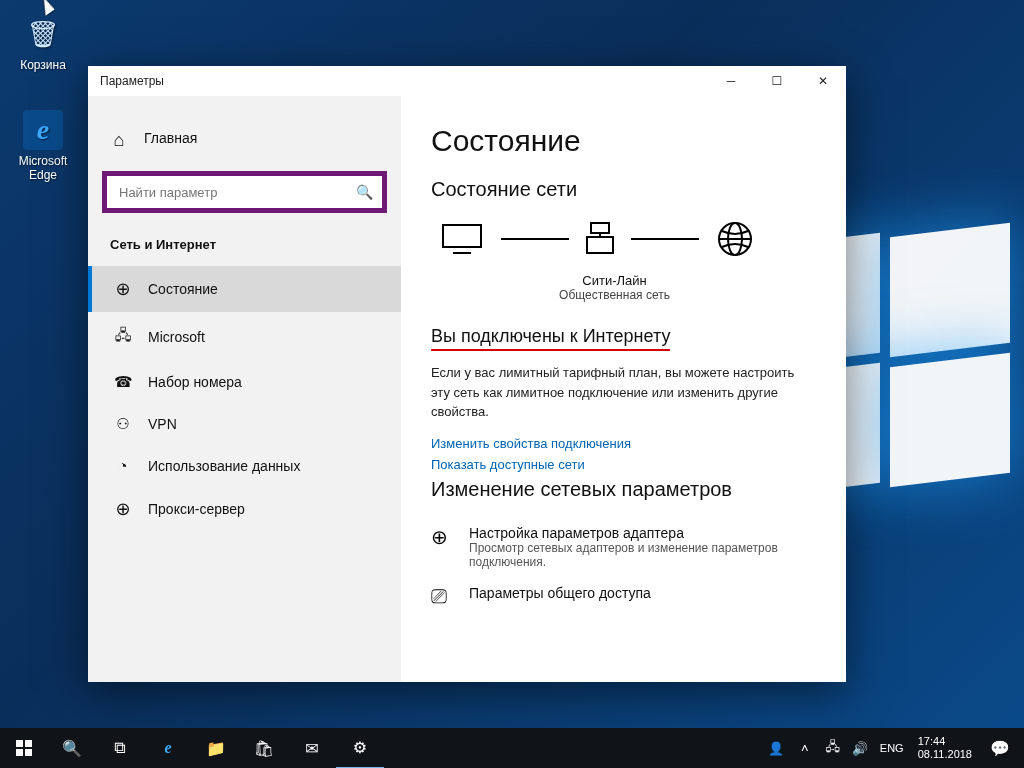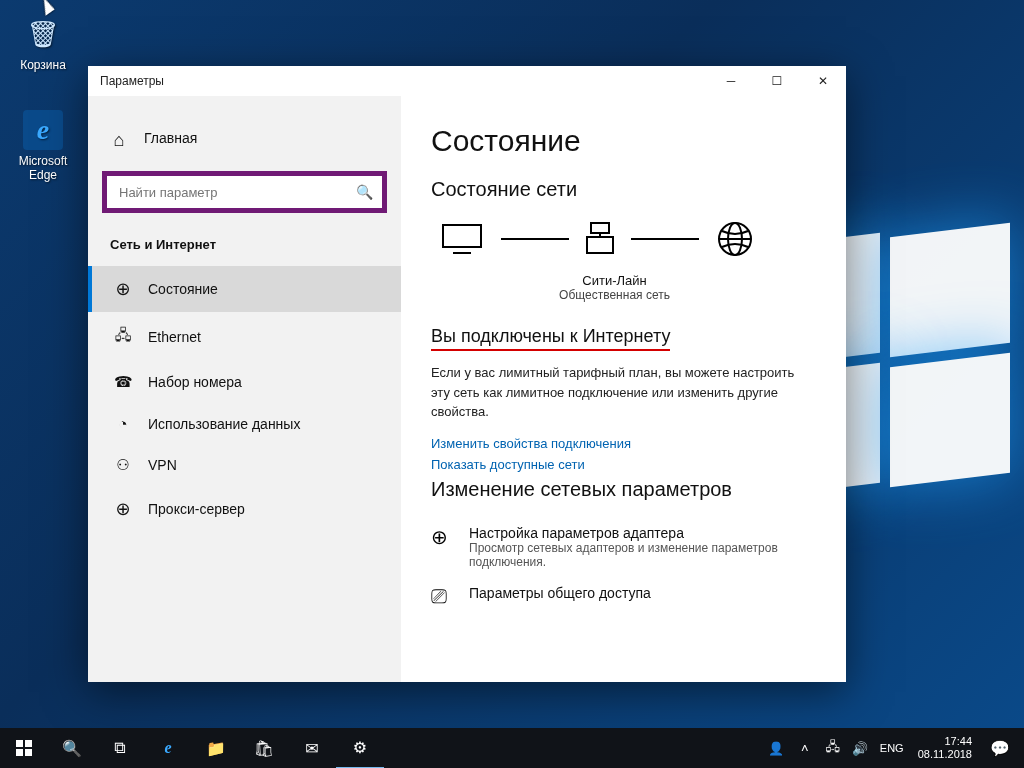--- a/index.html
+++ b/index.html
@@ -145,21 +145,21 @@
   cursor:pointer;font-size:16px;
 }
 .tb-btn.active{border-bottom:2px solid #76b9ed;}
 .tb-spacer{flex:1;}
 .tray{display:flex;align-items:center;gap:2px;padding-right:6px;}
 .tray .tic{
   width:26px;height:40px;display:flex;align-items:center;justify-content:center;
   font-size:13px;cursor:pointer;
 }
 .tray .lang{font-size:11px;width:32px;}
-.tray .clock{font-size:11px;text-align:right;line-height:1.2;padding:0 8px;cursor:pointer;}
+.tray .clock{font-size:11px;text-align:left;line-height:1.2;padding:0 8px;cursor:pointer;}
 .tray .notif{width:36px;font-size:16px;}
 
 
 .ico-home::before{content:"⌂";font-size:18px;}
 .ico-globe::before{content:"⊕";font-size:18px;}
 .ico-eth::before{content:"🖧";}
 .ico-dial::before{content:"☎";font-size:15px;}
 .ico-vpn::before{content:"⚇";}
 .ico-data::before{content:"◔";}
 .ico-proxy::before{content:"⊕";font-size:18px;}
@@ -208,33 +208,33 @@
           </div>
         </div>
         <div class="section-header">Сеть и Интернет</div>
 
         <div class="nav-item active">
           <span class="ic ico-globe"></span>
           <span>Состояние</span>
         </div>
         <div class="nav-item">
           <span class="ic ico-eth"></span>
-          <span>Ethernet</span>
+          <span>Microsoft</span>
         </div>
         <div class="nav-item">
           <span class="ic ico-dial"></span>
           <span>Набор номера</span>
         </div>
         <div class="nav-item">
+          <span class="ic ico-vpn"></span>
+          <span>VPN</span>
+        </div>
+        <div class="nav-item">
           <span class="ic ico-data"></span>
           <span>Использование данных</span>
-        </div>
-        <div class="nav-item">
-          <span class="ic ico-vpn"></span>
-          <span>VPN</span>
         </div>
         <div class="nav-item">
           <span class="ic ico-proxy"></span>
           <span>Прокси-сервер</span>
         </div>
       </div>
 
       <div class="content">
         <h1>Состояние</h1>
         <h2>Состояние сети</h2>

